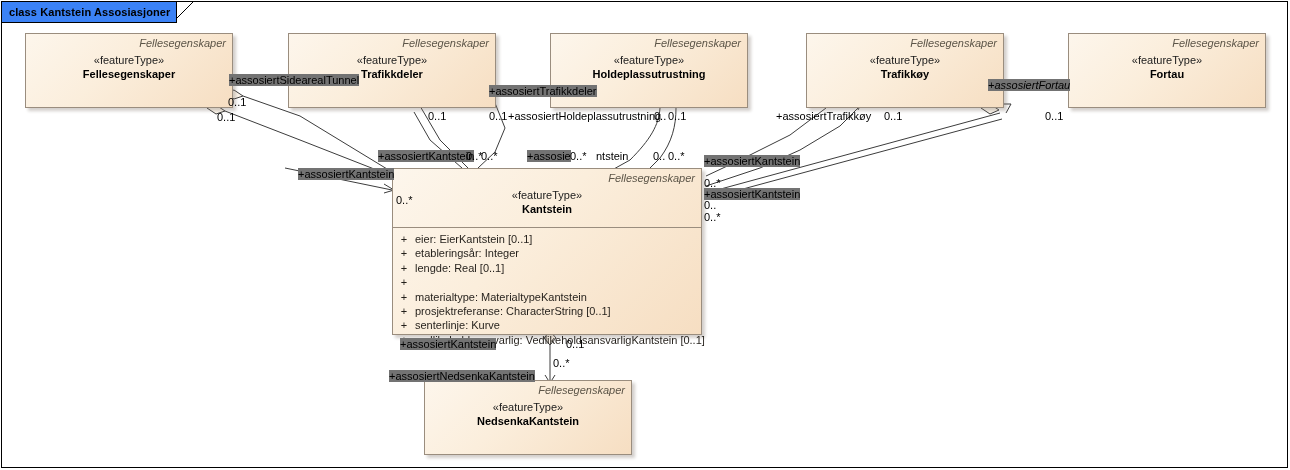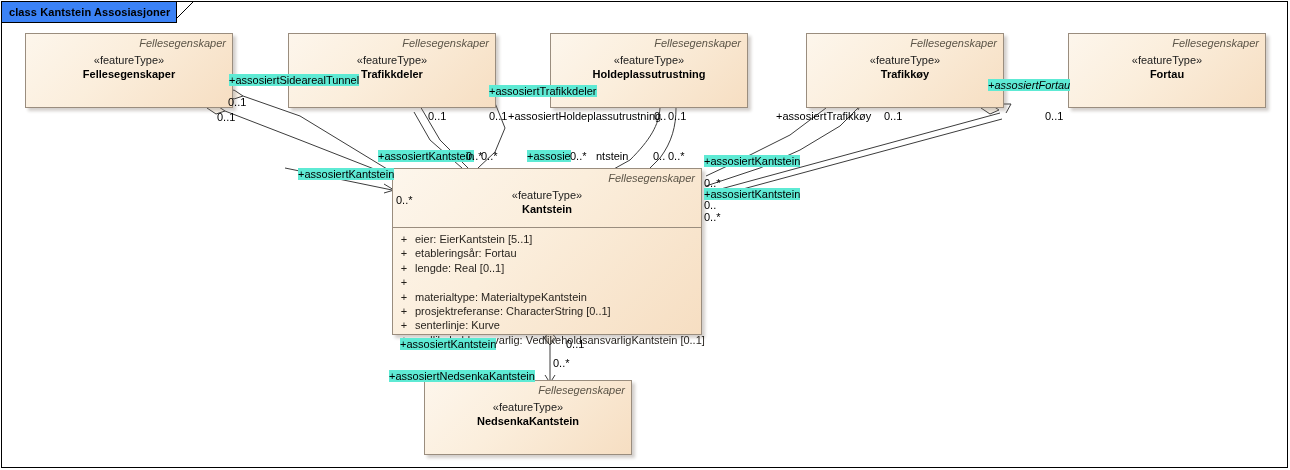--- a/index.html
+++ b/index.html
@@ -22,21 +22,21 @@
   .cls .pkg{position:absolute;right:6px;top:3px;font-size:11px;font-style:italic;color:#5c5548;white-space:nowrap;}
   .cls .stereo{text-align:center;font-size:11px;color:#1a1a1a;margin-top:20px;line-height:13px;}
   .cls .nm{text-align:center;font-size:11px;font-weight:bold;color:#000;line-height:14px;}
   .cls .sep{position:absolute;left:0;right:0;height:1px;background:#9a8d7e;}
   .attrs{position:absolute;left:0;right:0;padding:4px 0 0 0;}
   .attr{display:flex;font-size:11px;color:#231f1a;line-height:14.4px;height:14.4px;white-space:nowrap;}
   .attr .vis{width:22px;text-align:center;flex:none;}
   .attr .txt{}
 
   
-  .lbl{position:absolute;font-size:11px;color:#000;white-space:nowrap;background:#5eead4;line-height:12px;}
+  .lbl{position:absolute;font-size:11px;color:#000;white-space:nowrap;background:#737373;line-height:12px;}
   .lbl.nb{background:transparent;}
 
   svg.lines{position:absolute;left:0;top:0;width:1290px;height:470px;pointer-events:none;}
   svg.lines path,svg.lines line,svg.lines polyline{fill:none;stroke:#3c3c3c;stroke-width:1;}
   svg.lines polygon.hollow{fill:#fdf6ec;stroke:#3c3c3c;stroke-width:1;}
   svg.lines polyline.arw{fill:none;stroke:#3c3c3c;stroke-width:1;}
 </style>
 </head>
 <body>
 
@@ -123,25 +123,25 @@
   </div>
 
   <div class="cls" id="c-kantstein" style="left:392px;top:168px;width:310px;height:167px;">
     <div class="pkg">Fellesegenskaper</div>
     <div class="stereo">«featureType»</div>
     <div class="nm">Kantstein</div>
     <div class="sep" style="top:58px;"></div>
     <div class="attrs" style="top:59px;">
       <div class="attr">
         <span class="vis">+</span>
-        <span class="txt">eier: EierKantstein [5..1]</span>
-      </div>
-      <div class="attr">
-        <span class="vis">+</span>
-        <span class="txt">etableringsår: Fortau</span>
+        <span class="txt">eier: EierKantstein [0..1]</span>
+      </div>
+      <div class="attr">
+        <span class="vis">+</span>
+        <span class="txt">etableringsår: Integer</span>
       </div>
       <div class="attr">
         <span class="vis">+</span>
         <span class="txt">lengde: Real [0..1]</span>
       </div>
       <div class="attr">
         <span class="vis">+</span>
       </div>
       <div class="attr">
         <span class="vis">+</span>

